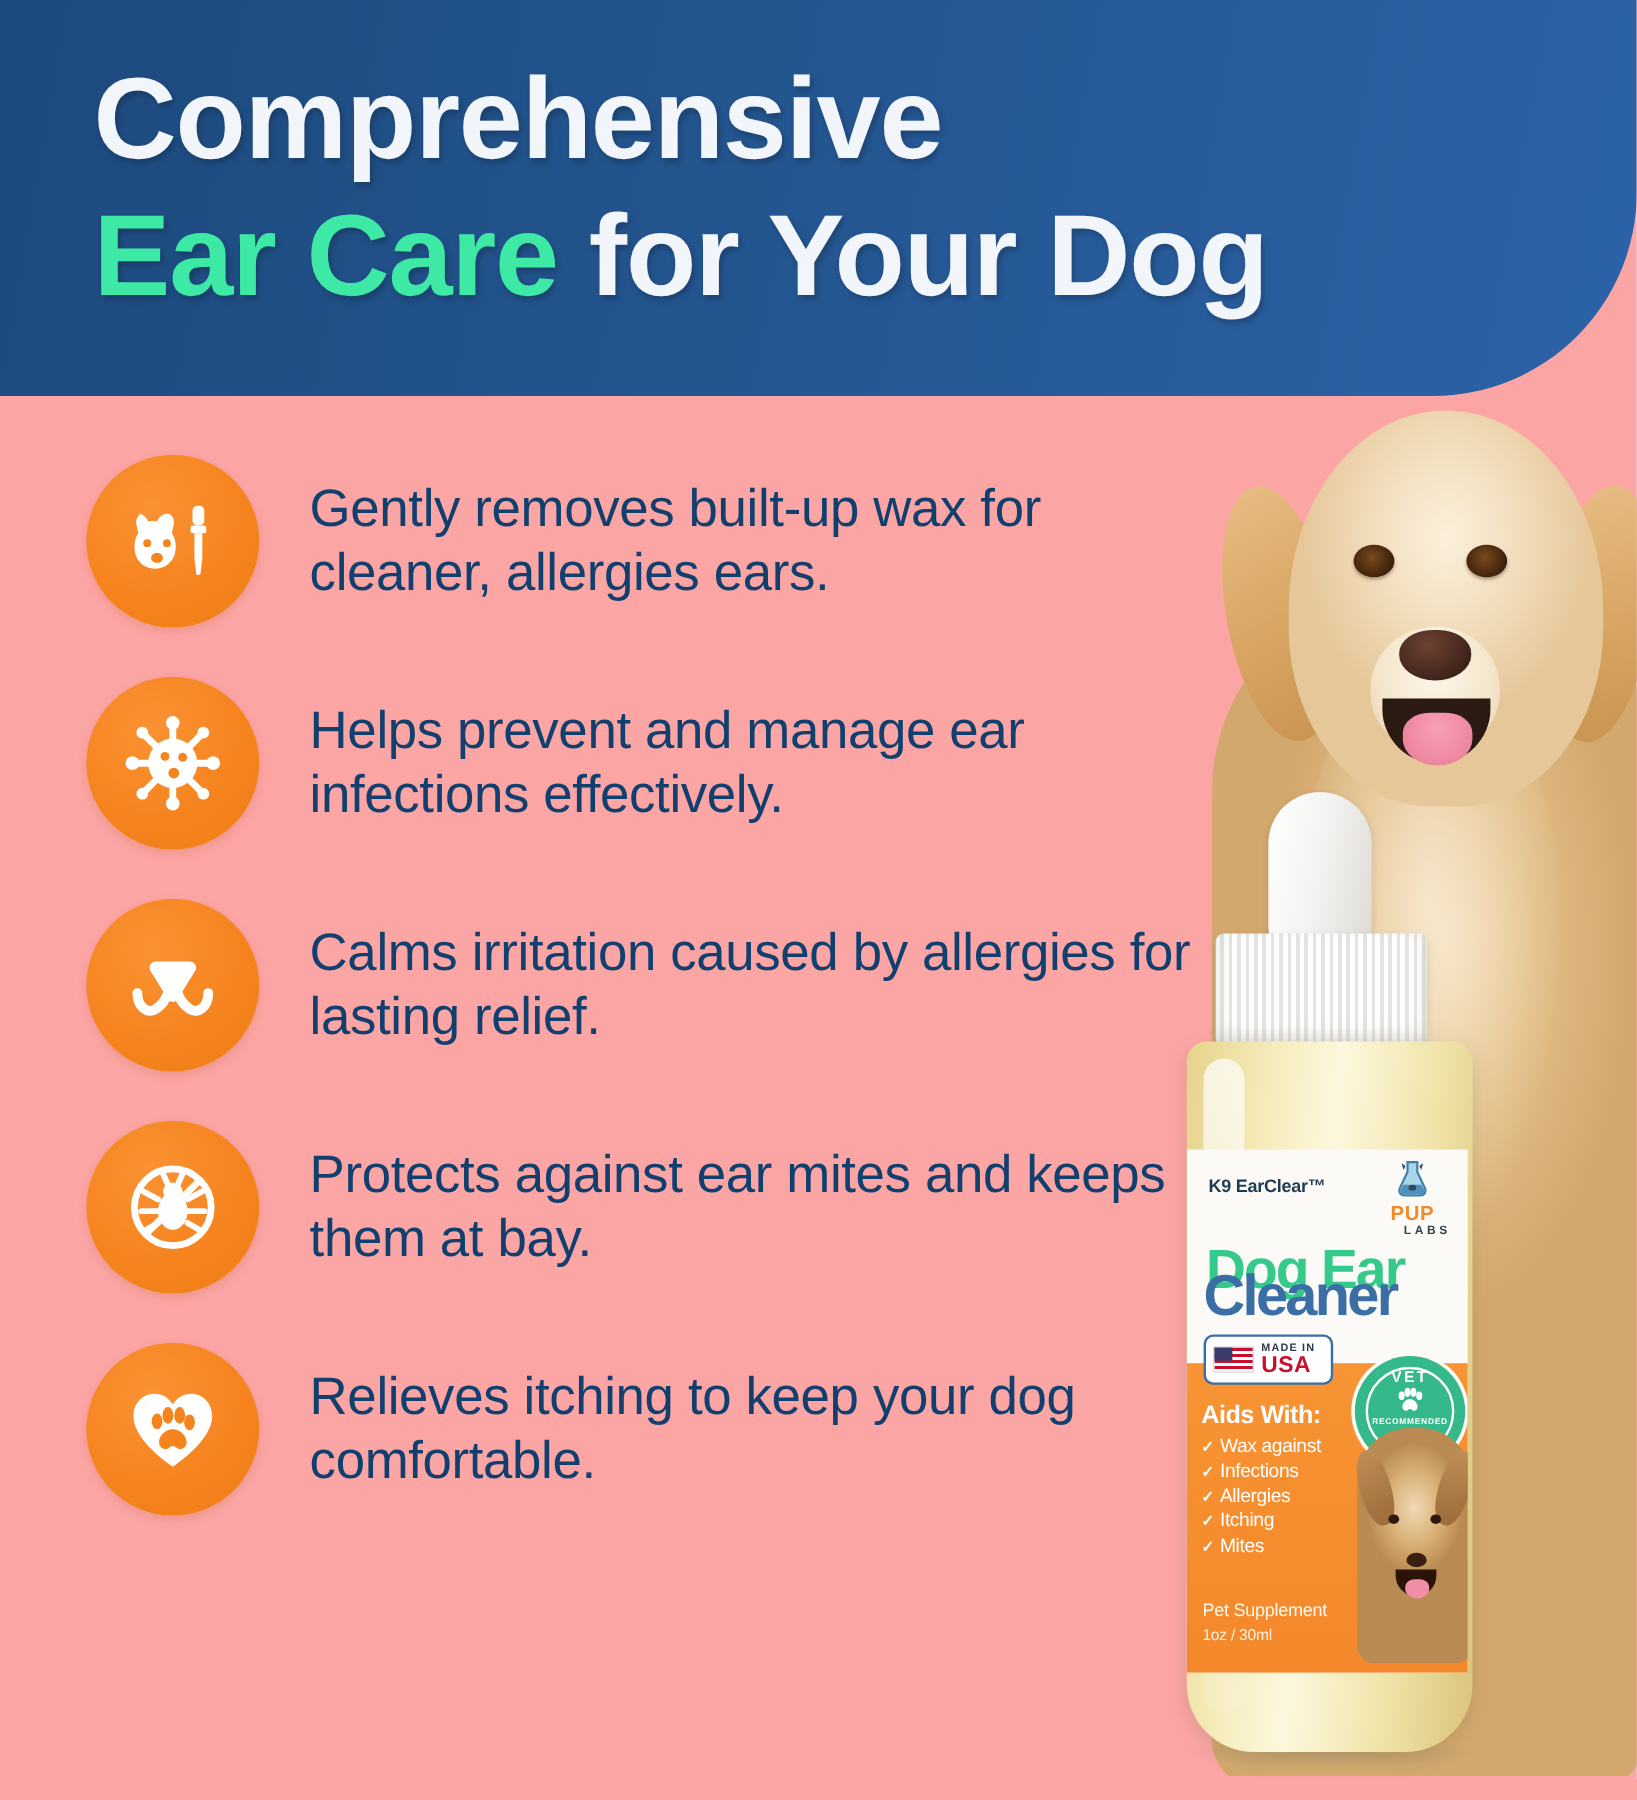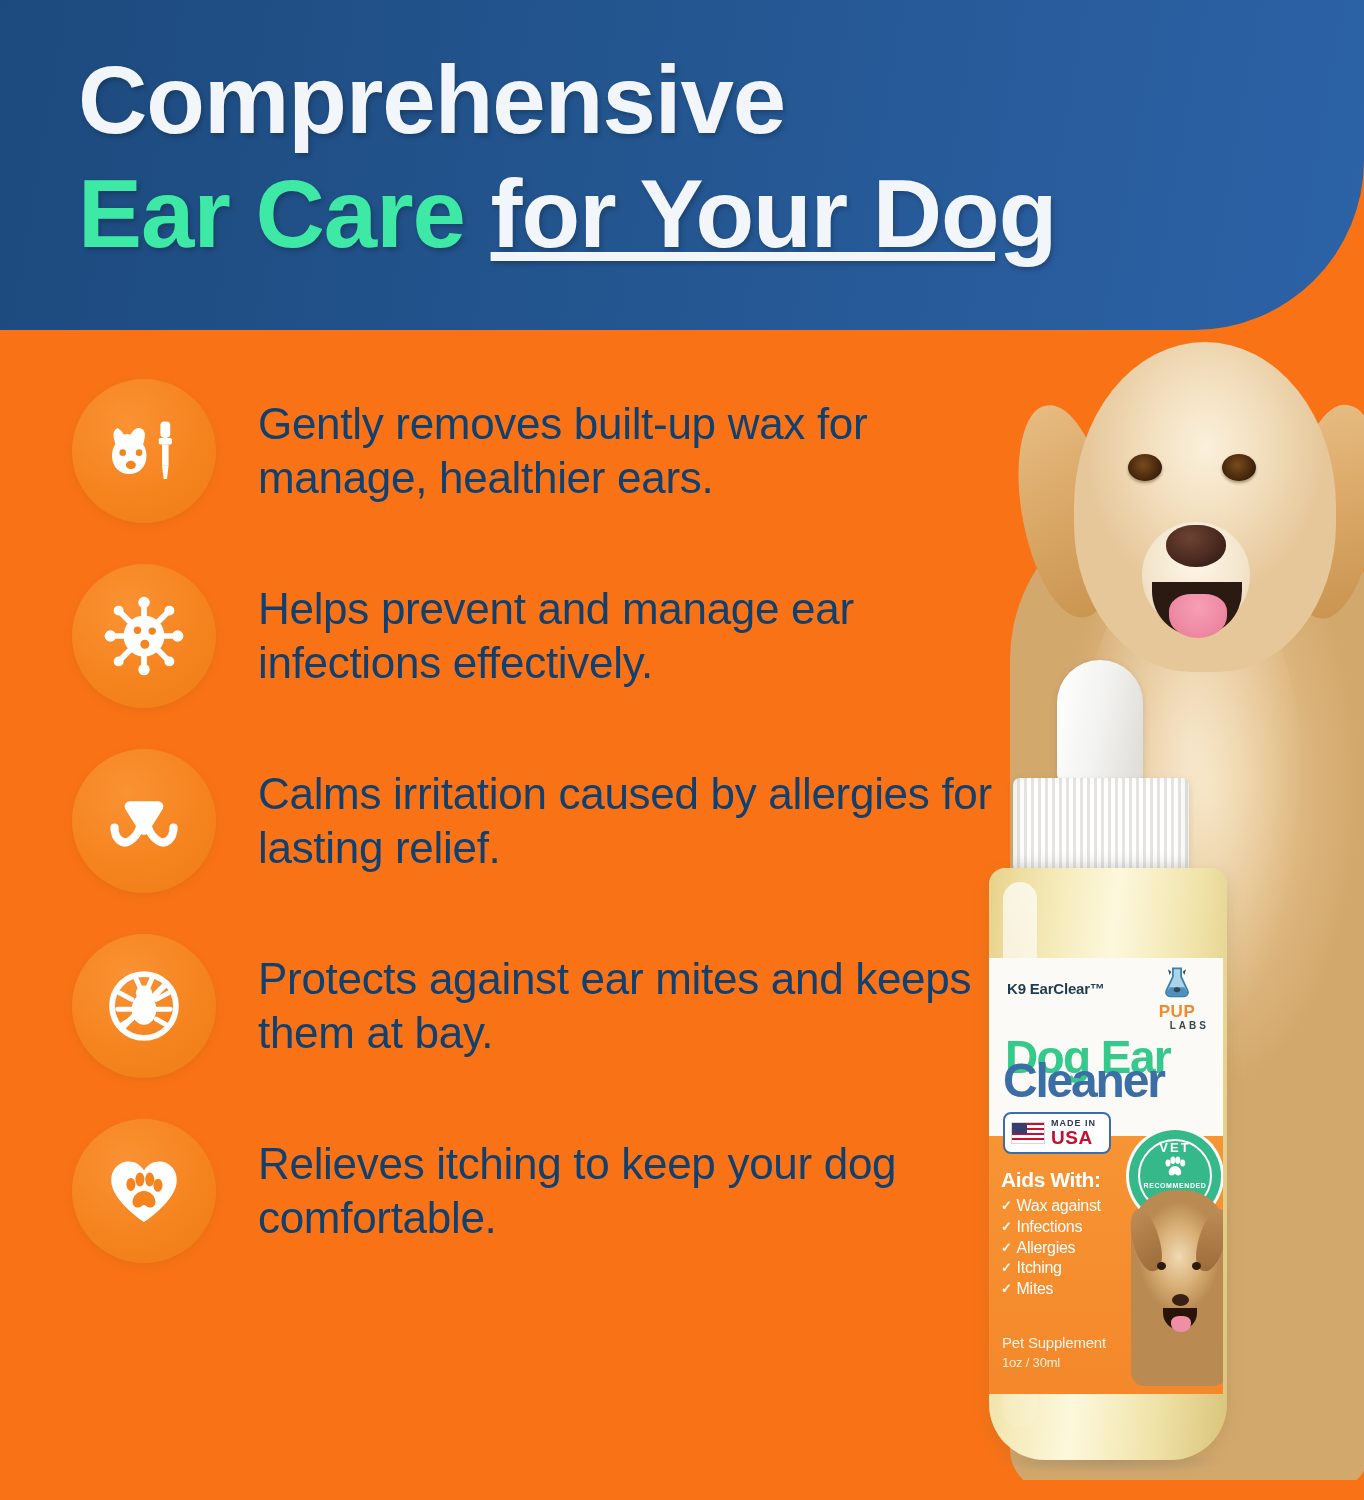--- a/index.html
+++ b/index.html
@@ -8,21 +8,21 @@
   html, body {
     width:1364px; height:1500px;
     background:#e8eef7;
     font-family:"Liberation Sans", sans-serif;
     overflow:hidden;
   }
 
   #page {
     position:relative;
     width:1364px; height:1500px;
-    background:#f97316;
+    background:#fca5a5;
     overflow:hidden;
   }
 
   
   .header-band {
     position:absolute; left:0; top:0;
     width:1364px; height:330px;
     background:linear-gradient(100deg,#1d4a7e 0%, #23558f 45%, #2c62a7 100%);
     border-bottom-right-radius:170px;
     z-index:2;
@@ -34,21 +34,21 @@
   .title-line {
     font-weight:bold;
     letter-spacing:-1px;
     line-height:1.0;
     text-shadow:2px 3px 5px rgba(0,0,0,0.22);
     white-space:nowrap;
   }
   .title-line-1 { font-size:96px; color:#f2f6fb; }
   .title-line-2 { font-size:96px; margin-top:18px; }
   .tl-green { color:#3ee9a6; }
-  .tl-white { color:#f2f6fb;text-decoration:underline; }
+  .tl-white { color:#f2f6fb; }
 
   
   .benefits {
     position:absolute; left:0; top:358px;
     width:1000px;
     z-index:3;
   }
   .benefit-row {
     display:flex;
     align-items:center;
@@ -333,21 +333,21 @@
           <path d="M20 22c-5 0-8 5-7 11l2 9c-3 4-4 9-4 14 0 13 9 22 21 22s21-9 21-22c0-5-1-10-4-14l2-9c1-6-2-11-7-11-4 0-8 3-10 8-3-1-6-1-9 0-2-5-6-8-10-8z"></path>
           <circle cx="24" cy="52" r="4" fill="#f5841f"></circle>
           <circle cx="44" cy="52" r="4" fill="#f5841f"></circle>
           <path d="M34 62c3 0 6 2 6 5s-3 5-6 5-6-2-6-5 3-5 6-5z" fill="#f5841f"></path>
           <rect x="70" y="14" width="12" height="20" rx="5"></rect>
           <rect x="68" y="34" width="16" height="8" rx="2"></rect>
           <rect x="72" y="42" width="8" height="26"></rect>
           <path d="M72 68h8l-2 16h-4z"></path>
         </svg>
       </div>
-      <div class="benefit-text">Gently removes built-up wax for manage, healthier ears.</div>
+      <div class="benefit-text">Gently removes built-up wax for cleaner, allergies ears.</div>
     </div>
 
     <div class="benefit-row">
       <div class="icon-circle">
         <svg viewBox="0 0 100 100" fill="#ffffff" aria-hidden="true">
           <circle cx="50" cy="50" r="25"></circle>
           <g stroke="#ffffff" stroke-width="7" stroke-linecap="round">
             <line x1="50" y1="25" x2="50" y2="12"></line>
             <line x1="50" y1="75" x2="50" y2="88"></line>
             <line x1="25" y1="50" x2="12" y2="50"></line>

